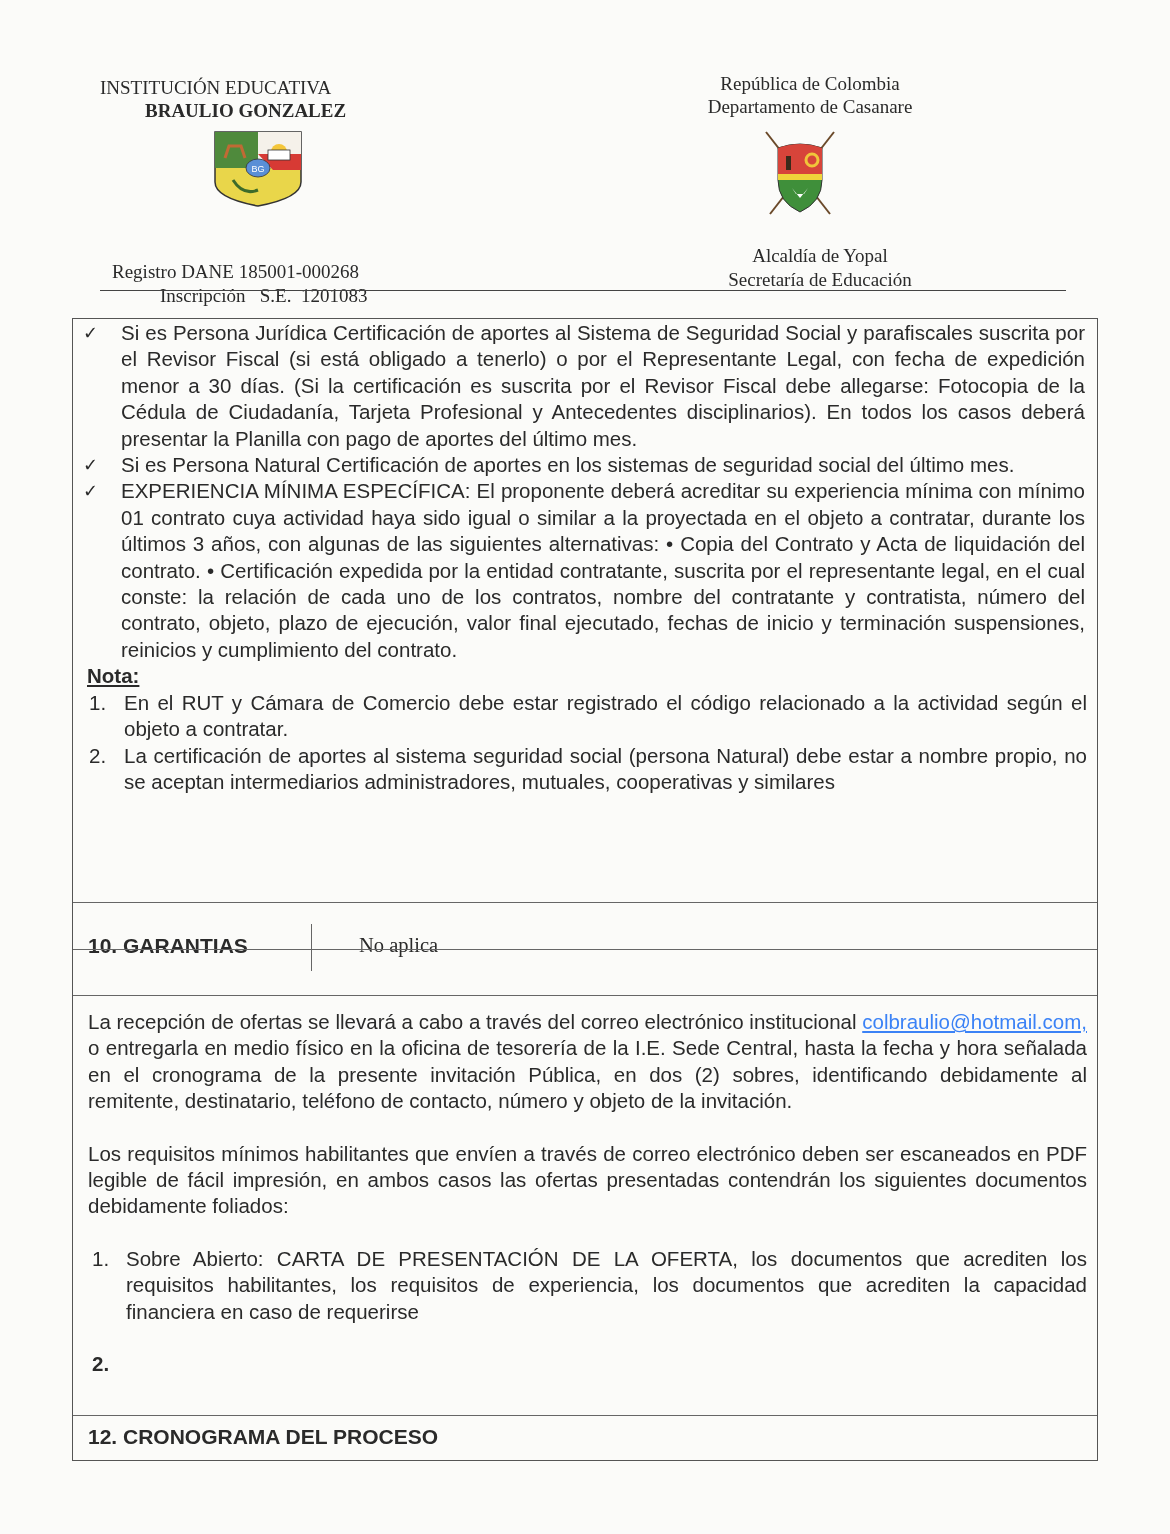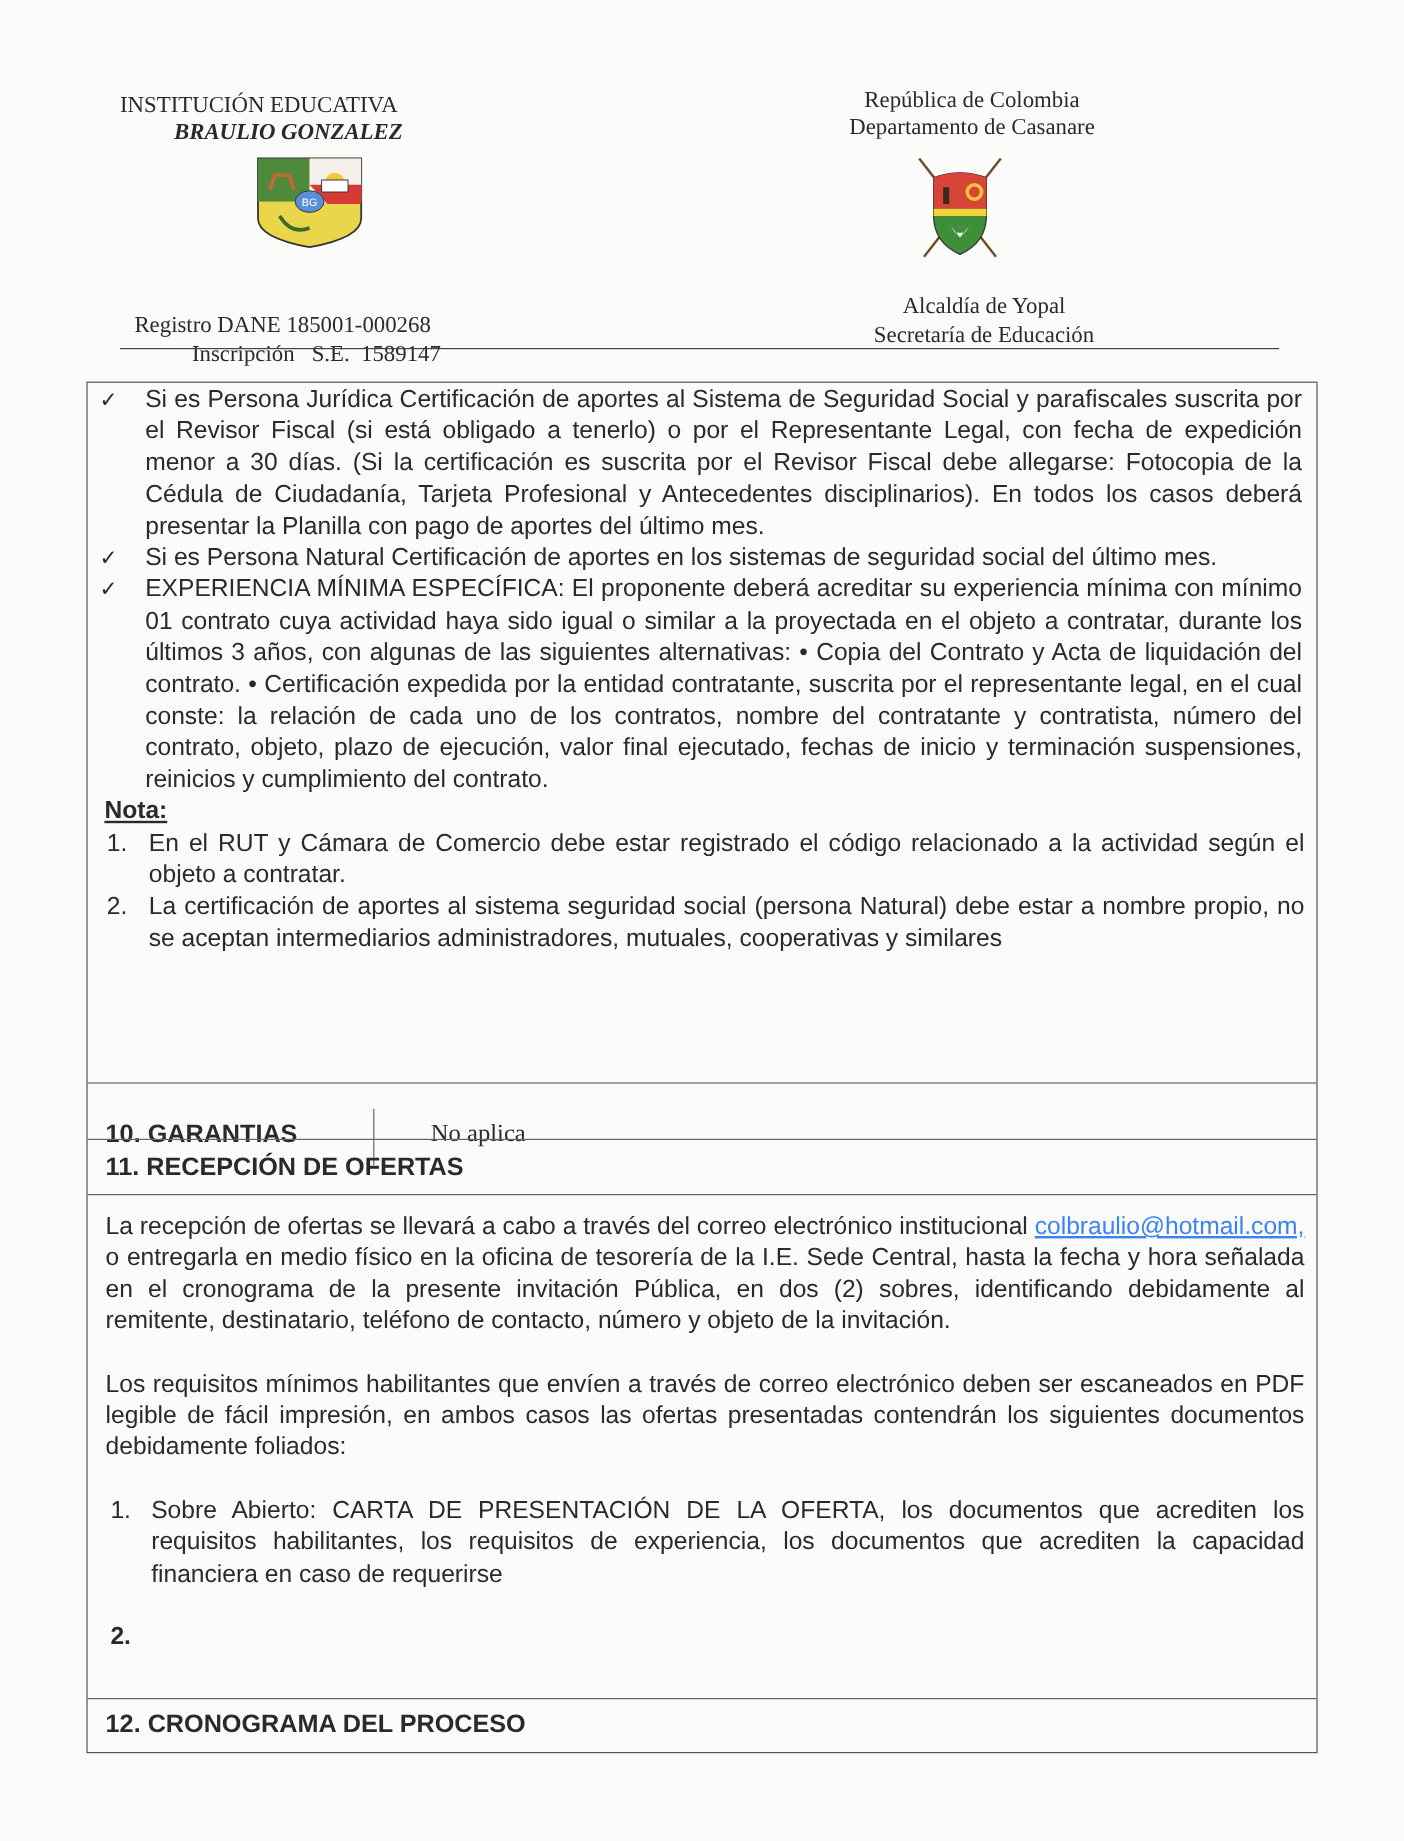--- a/index.html
+++ b/index.html
@@ -9,21 +9,21 @@
     position: relative;
     overflow: hidden;
     color: #2a2a2a;
   }
   .serif { font-family: "Liberation Serif", "DejaVu Serif", serif; }
   .sans { font-family: "Liberation Sans", "DejaVu Sans", sans-serif; }
 
   
   .hdr-left { position: absolute; left: 100px; top: 76px; width: 300px; font-size: 19px; line-height: 23px; }
   .hdr-left .l1 { display:block; }
-  .hdr-left .l2 { display:block; padding-left: 45px; font-weight: bold; font-style: italic; }
+  .hdr-left .l2 { display:block; padding-left: 45px; font-weight: bold; }
   .crest-left { position: absolute; left: 213px; top: 130px; width: 90px; height: 78px; }
   .hdr-left-reg { position: absolute; left: 112px; top: 220px; font-size: 19px; line-height: 24px; margin-top: 40px; }
   .hdr-left-reg .r2 { display:block; padding-left: 48px; }
 
   .hdr-right { position: absolute; left: 690px; top: 72px; width: 240px; text-align: center; font-size: 19px; line-height: 23px; }
   .crest-right { position: absolute; left: 760px; top: 128px; width: 80px; height: 90px; }
   .hdr-right-b { position: absolute; left: 700px; top: 216px; width: 240px; text-align: center; font-size: 19px; line-height: 24px; margin-top: 28px; }
 
   .hdr-rule { position: absolute; left: 100px; top: 290px; width: 966px; height: 0; border-top: 1.5px solid #444; }
 
@@ -57,21 +57,21 @@
     <circle cx="66" cy="22" r="8" fill="#f4c63a"></circle>
     <rect x="55" y="20" width="22" height="10" fill="#ffffff" stroke="#333" stroke-width="0.8"></rect>
     <path d="M12 28 L16 16 L28 16 L32 28" fill="none" stroke="#c06a34" stroke-width="3"></path>
     <ellipse cx="45" cy="38" rx="12" ry="9" fill="#5a8fd6" stroke="#333" stroke-width="0.8"></ellipse>
     <text x="45" y="42" font-size="9" fill="#ffffff" text-anchor="middle" font-family="Liberation Sans, sans-serif">BG</text>
     <path d="M20 50 Q30 66 45 60" fill="none" stroke="#3d6b2a" stroke-width="3"></path>
   </svg>
 </div>
 <div class="hdr-left-reg serif">
   <span>Registro DANE 185001-000268</span>
-  <span class="r2" style="white-space:pre;">Inscripción   S.E.  1589147</span>
+  <span class="r2" style="white-space:pre;">Inscripción   S.E.  1201083</span>
 </div>
 
 <div class="hdr-right serif">
   <div>República de Colombia</div>
   <div>Departamento de Casanare</div>
 </div>
 <div class="crest-right">
   <svg width="80" height="90" viewBox="0 0 80 90">
     <line x1="6" y1="4" x2="70" y2="86" stroke="#6b4a2a" stroke-width="2"></line>
     <line x1="74" y1="4" x2="10" y2="86" stroke="#6b4a2a" stroke-width="2"></line>
@@ -120,23 +120,20 @@
   <div class="hline" style="top: 583px;"></div>
 
   <div class="cell" style="top: 605px; height: 45px;">
     <div class="sec-title" style="position:absolute; left:15px; top:10px;">10. GARANTIAS</div>
     <div style="position:absolute; left:238px; top:0; bottom:-2px; border-left:1.5px solid #666;"></div>
     <div style="position:absolute; left:286px; top:10px; font-size:20.5px;font-family:Liberation Serif, serif;">No aplica</div>
   </div>
 
   <div class="hline" style="top: 630px;"></div>
 
-  <div class="cell" style="top: 632px; height: 44px;">
-    <div class="sec-title" style="position:absolute; left:15px; top:10px;">11. RECEPCIÓN DE OFERTAS</div>
-  </div>
 
   <div class="hline" style="top: 676px;"></div>
 
   <div class="cell" style="top: 690px; height: 405px; padding: 0 10px 0 15px;">
     <p class="p">
       <span>La recepción de ofertas se llevará a cabo a través del correo electrónico institucional </span><a class="mail" href="#">colbraulio@hotmail.com, </a><span>o entregarla en medio físico en la oficina de tesorería de la I.E. Sede Central,  hasta la fecha y hora señalada en el cronograma de la presente invitación Pública, en dos (2) sobres, identificando debidamente al remitente, destinatario, teléfono de contacto, número y objeto de la invitación.</span>
     </p>
     <p class="p" style="margin-top: 26px;">Los requisitos mínimos habilitantes que envíen a través de correo electrónico deben ser escaneados en PDF legible de fácil impresión, en ambos casos las ofertas presentadas contendrán los siguientes documentos debidamente foliados:</p>
 
     <div class="num-item p" style="margin-top: 26px; padding-left: 38px; padding-right: 0;">

